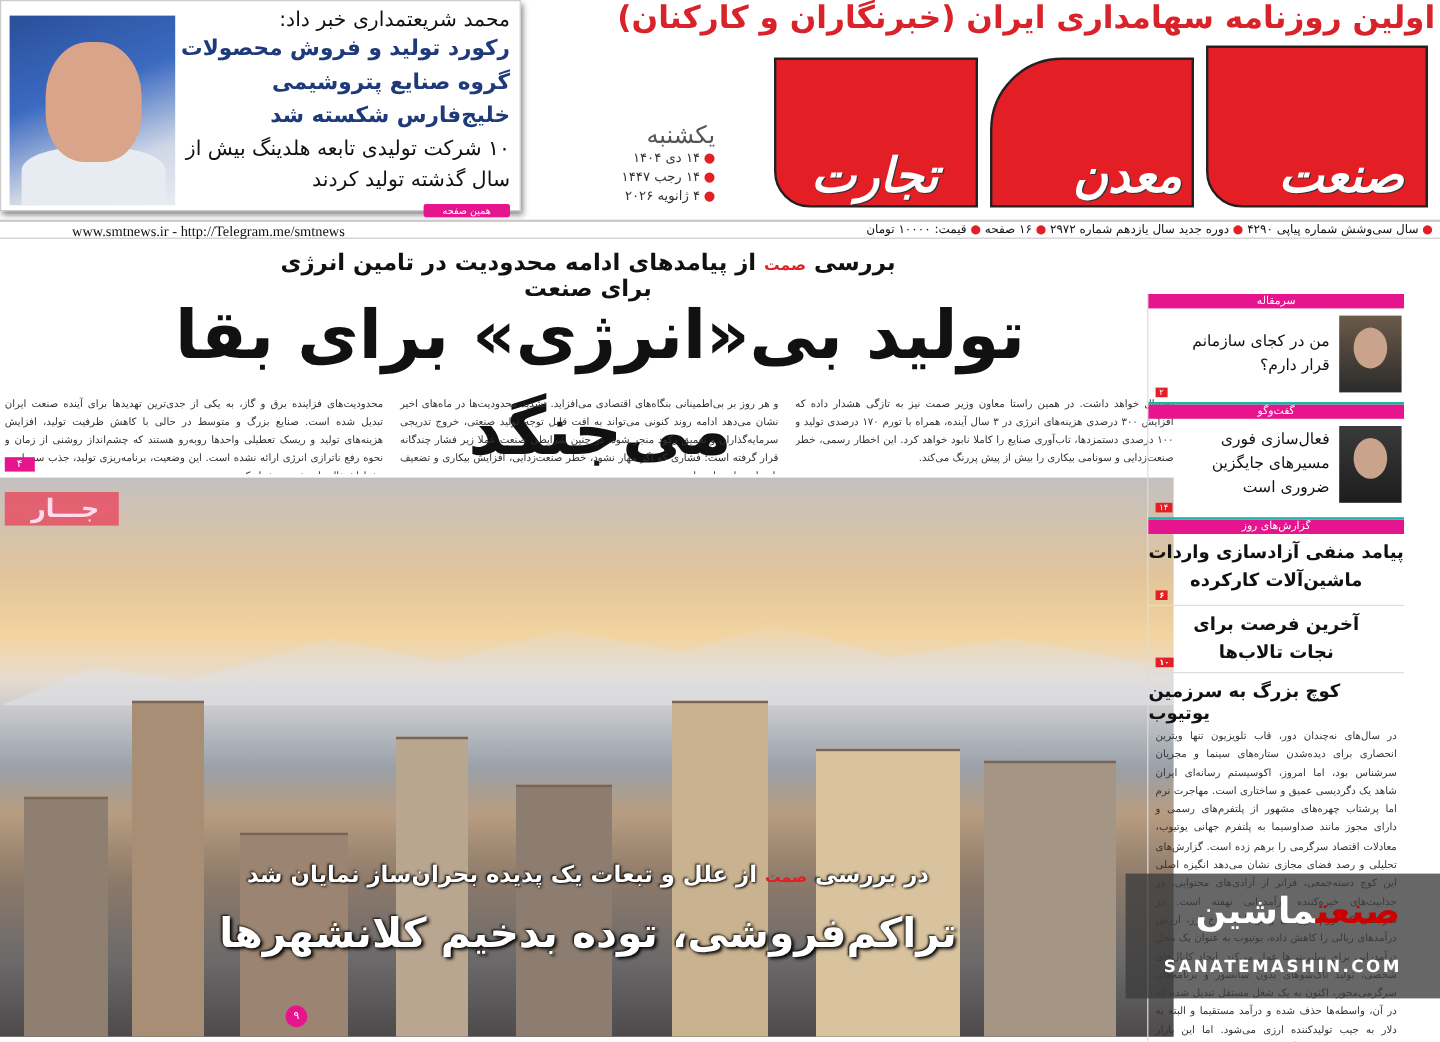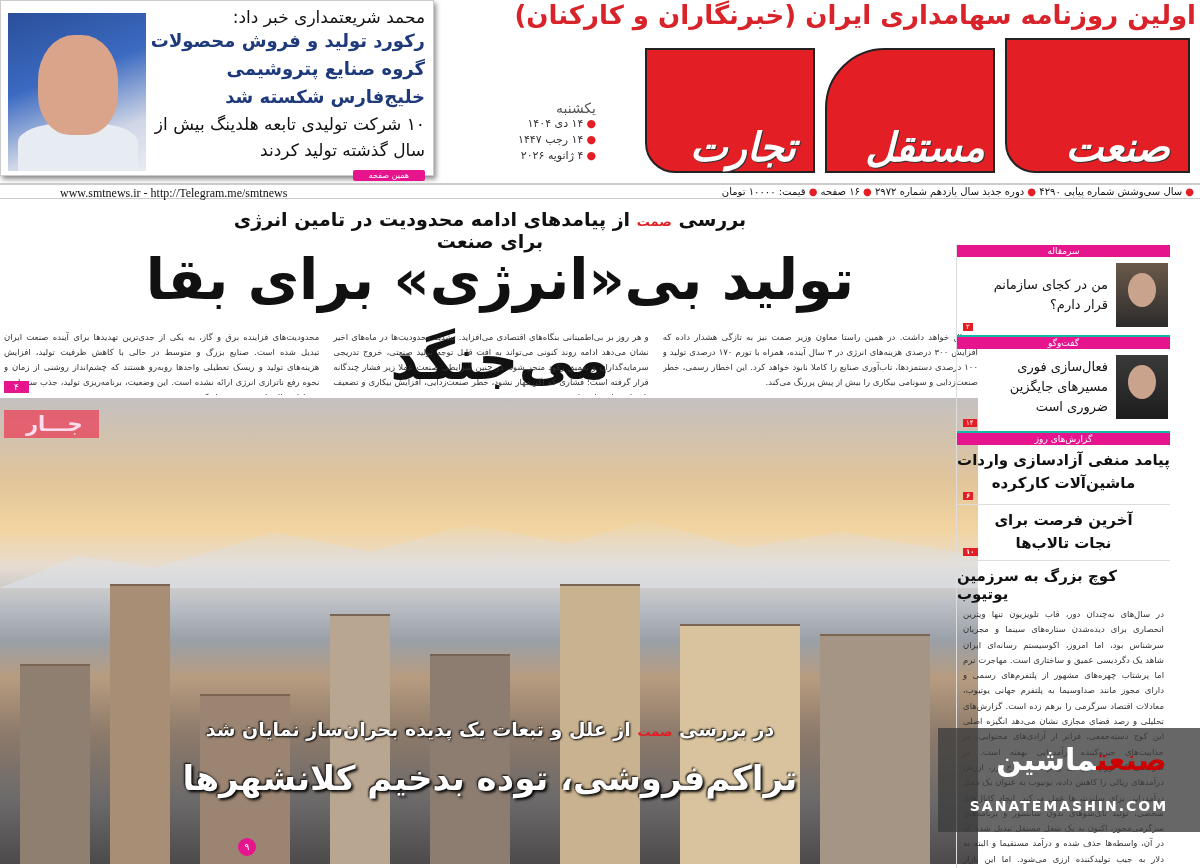--- a/index.html
+++ b/index.html
@@ -7,21 +7,21 @@
   body { font-family: "DejaVu Sans", sans-serif; color: #111; position: relative; }
   .rtl { direction: rtl; }
 
   
   #masthead { position: absolute; left: 440px; top: 0; width: 760px; height: 182px; }
   #tagline { position: absolute; right: 4px; top: 0px; color: #d9232a; font-size: 26px; font-weight: bold; white-space: nowrap; }
   #logo { position: absolute; right: 0; top: 38px; width: 560px; height: 140px; }
   #logo .blk { position: absolute; background: #e31e24; border: 2px solid #222; }
   #logo .word { position: absolute; bottom: 8px; color: #fff; font-weight: bold; font-size: 40px; font-style: italic; text-shadow: 1px 1px 0 #333; }
   #dateblock { position: absolute; left: 66px; top: 100px; width: 90px; text-align: right; }
-  #weekday { font-size: 14px; color: #555; }
+  #weekday { font-size: 20px; color: #555; }
   .dline { font-size: 11px; color: #333; line-height: 16px; }
   .dline .dot { color: #e31e24; margin-left: 3px; }
 
   
   #issuebar { position: absolute; left: 0; top: 183px; width: 1200px; height: 16px; border-top: 2px solid #ccc; border-bottom: 1px solid #ccc; font-size: 10px; }
   #issueinfo { position: absolute; right: 6px; top: 1px; white-space: nowrap; }
   #issueinfo .dot { color: #e31e24; }
   #weblinks { position: absolute; left: 60px; top: 1px; font-family: "Liberation Serif", serif; font-size: 12px; white-space: nowrap; direction: ltr; }
 
   
@@ -76,22 +76,22 @@
 </head>
 <body>
 
 <div id="masthead">
   <div id="tagline" class="rtl">اولین روزنامه سهامداری ایران (خبرنگاران و کارکنان)</div>
   <div id="logo">
     <div class="blk" style="right:10px;top:0;width:185px;height:135px;border-radius:0 0 0 30px;"></div>
     <div class="blk" style="right:205px;top:10px;width:170px;height:125px;border-radius:60px 0 0 0;"></div>
     <div class="blk" style="right:385px;top:10px;width:170px;height:125px;border-radius:0 0 0 30px;"></div>
     <span class="word rtl" style="right:30px;">صنعت</span>
-    <span class="word rtl" style="right:215px;">مستقل</span>
-    <span class="word rtl" style="right:404px;">تجارت</span>
+    <span class="word rtl" style="right:215px;">معدن</span>
+    <span class="word rtl" style="right:418px;">تجارت</span>
   </div>
   <div id="dateblock" class="rtl">
     <div id="weekday">یکشنبه</div>
     <div class="dline"><span class="dot">●</span><span>۱۴ دی ۱۴۰۴</span></div>
     <div class="dline"><span class="dot">●</span><span>۱۴ رجب ۱۴۴۷</span></div>
     <div class="dline"><span class="dot">●</span><span>۴ ژانویه ۲۰۲۶</span></div>
   </div>
 </div>
 
 <div id="topnews">

